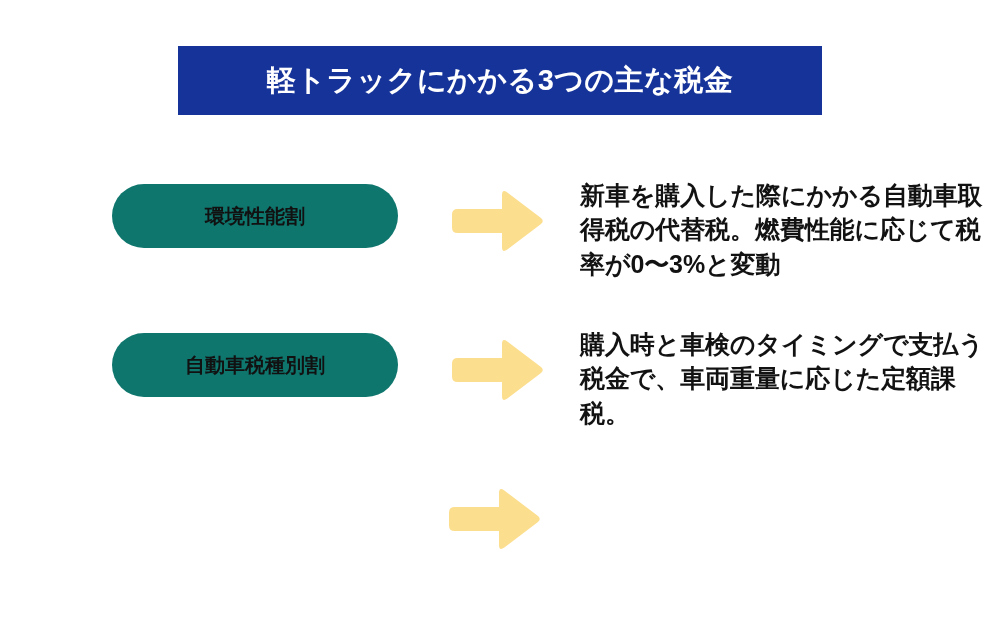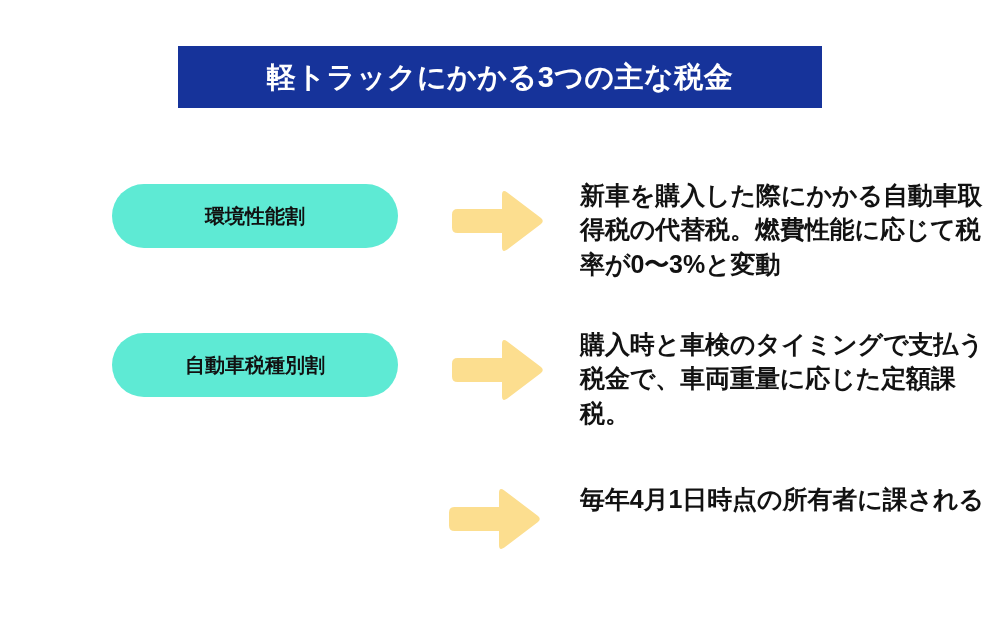--- a/index.html
+++ b/index.html
@@ -20,21 +20,21 @@
     width: 1000px;
     height: 625px;
   }
 
   
   .title-banner {
     position: absolute;
     left: 178px;
     top: 46px;
     width: 644px;
-    height: 62px;
+    height: 69px;
     background: #16339A;
     display: flex;
     align-items: center;
     justify-content: center;
     box-sizing: border-box;
   }
   .title-text {
     color: #ffffff;
     font-size: 29px;
     font-weight: bold;
@@ -54,21 +54,21 @@
   .row-2 { top: 333px; }
   .row-3 { top: 482px; }
 
   
   .pill {
     position: absolute;
     left: 112px;
     top: 0;
     width: 286px;
     height: 64px;
-    background: #5eead4;
+    background: #0f766e;
     border-radius: 32px;
     display: flex;
     align-items: center;
     justify-content: center;
     box-sizing: border-box;
   }
   .pill-text {
     color: #111111;
     font-size: 20px;
     font-weight: bold;
@@ -140,16 +140,15 @@
     </div>
     <div class="desc">購入時と車検のタイミングで支払う税金で、車両重量に応じた定額課税。</div>
   </div>
 
   <div class="row row-3">
     <div class="arrow arrow-3">
       <svg viewBox="0 0 92 62" xmlns="http://www.w3.org/2000/svg" aria-hidden="true">
         <path d="M0 24.5 Q0 19 5.5 19 L50 19 L50 5 Q50 -1 55 2.2 L89 28 Q92.5 31 89 34 L55 59.8 Q50 63 50 57 L50 43 L5.5 43 Q0 43 0 37.5 Z" fill="#FCDE8F"></path>
       </svg>
     </div>
-    <div class="desc desc-3">毎年4月1日時点の所有者に課される</div>
   </div>
 
 </div>
 
 </body></html>

